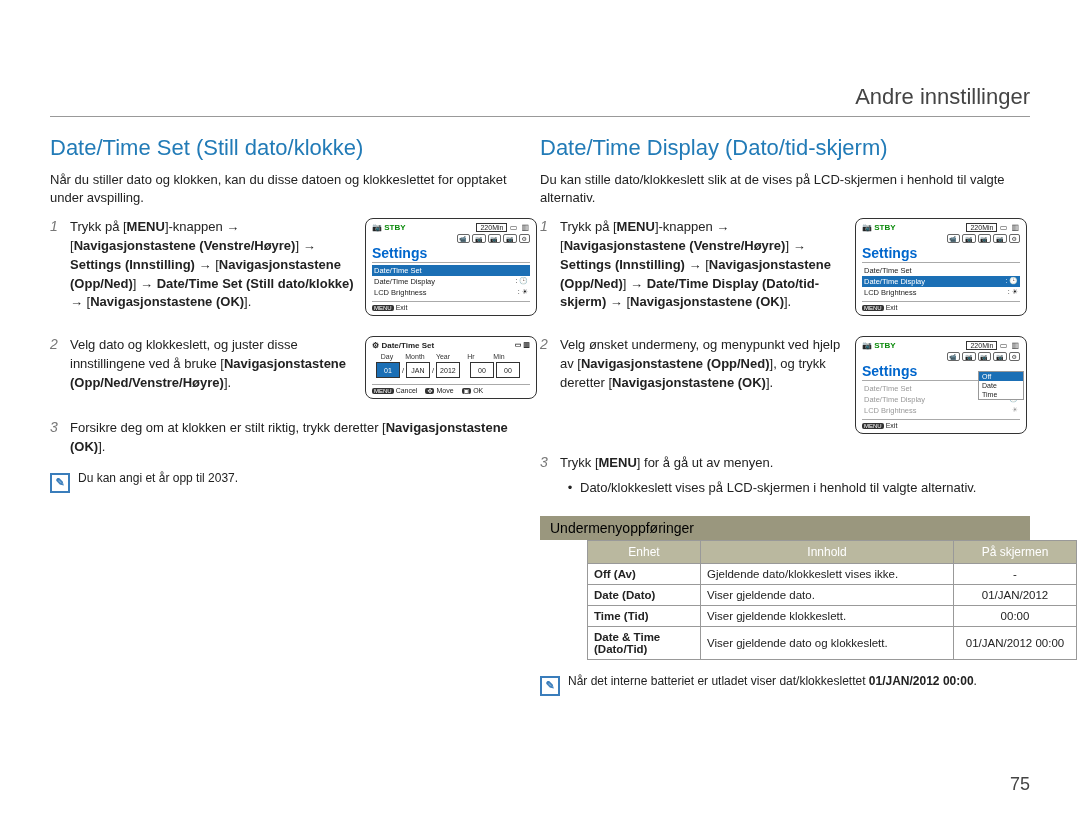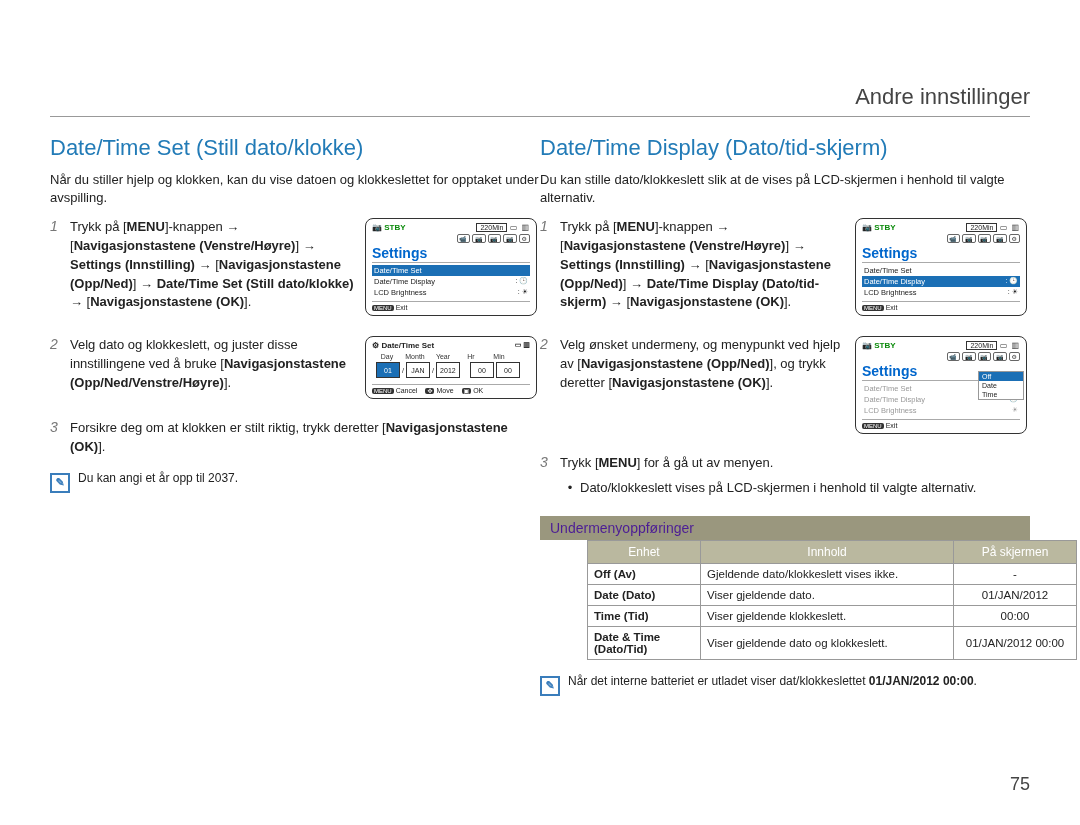--- a/index.html
+++ b/index.html
@@ -46,39 +46,39 @@
   .sc2-bottom { display: flex; gap: 8px; font-size: 7px; margin-top: 6px; border-top: 1px solid #aaa; padding-top: 2px; }
   .sc2-bottom .tag { background: #333; color: #fff; padding: 0 2px; border-radius: 2px; font-size: 6px; }
 
   .sc-item.off { color: #999; }
   .sc-sub { position: relative; }
   .sc-popup { position: absolute; right: 2px; top: 34px; background: #fff; border: 1px solid #999; font-size: 7px; width: 44px; }
   .sc-popup div { padding: 1px 3px; }
   .sc-popup .sel { background: #1b6fb5; color: #fff; }
 
   
-  .subhead { background: #9a977e; color: #4c1d95; padding: 4px 10px; font-size: 14px; margin-top: 18px; }
+  .subhead { background: #9a977e; color: #000000; padding: 4px 10px; font-size: 14px; margin-top: 18px; }
   table.sublist { border-collapse: collapse; width: 100%; font-size: 11.5px; margin-left: 47px; }
   table.sublist th { background: #bab89f; color: #fff; font-weight: normal; padding: 4px 6px; border: 1px solid #999; font-size: 12px; }
   table.sublist td { border: 1px solid #999; padding: 4px 6px; vertical-align: middle; }
   table.sublist td:first-child { font-weight: bold; width: 100px; }
   table.sublist td:last-child { text-align: center; width: 110px; }
   .pagenum { position: absolute; right: 50px; bottom: 30px; font-size: 18px; color: #444; }
 </style>
 </head>
 <body>
 
 <div class="page">
   <div class="header">Andre innstillinger</div>
 
   <div class="cols">
 
     <div class="col">
       <h2>Date/Time Set (Still dato/klokke)</h2>
-      <div class="intro">Når du stiller hjelp og klokken, kan du vise datoen og klokkeslettet for opptaket under avspilling.</div>
+      <div class="intro">Når du stiller dato og klokken, kan du disse datoen og klokkeslettet for opptaket under avspilling.</div>
 
       <div class="step-row">
         <div class="step-num">1</div>
         <div class="step-body">
           <span>Trykk på [</span><span class="bold">MENU</span><span>]-knappen → [</span><span class="bold">Navigasjonstastene (Venstre/Høyre)</span><span>] → </span><span class="bold">Settings (Innstilling)</span><span> → [</span><span class="bold">Navigasjonstastene (Opp/Ned)</span><span>] → </span><span class="bold">Date/Time Set (Still dato/klokke)</span><span> → [</span><span class="bold">Navigasjonstastene (OK)</span><span>].</span>
         </div>
         <div class="step-screens">
           <div class="screen">
             <div class="sc-row">
                 <span>📷 <span class="sc-stby">STBY</span></span>

